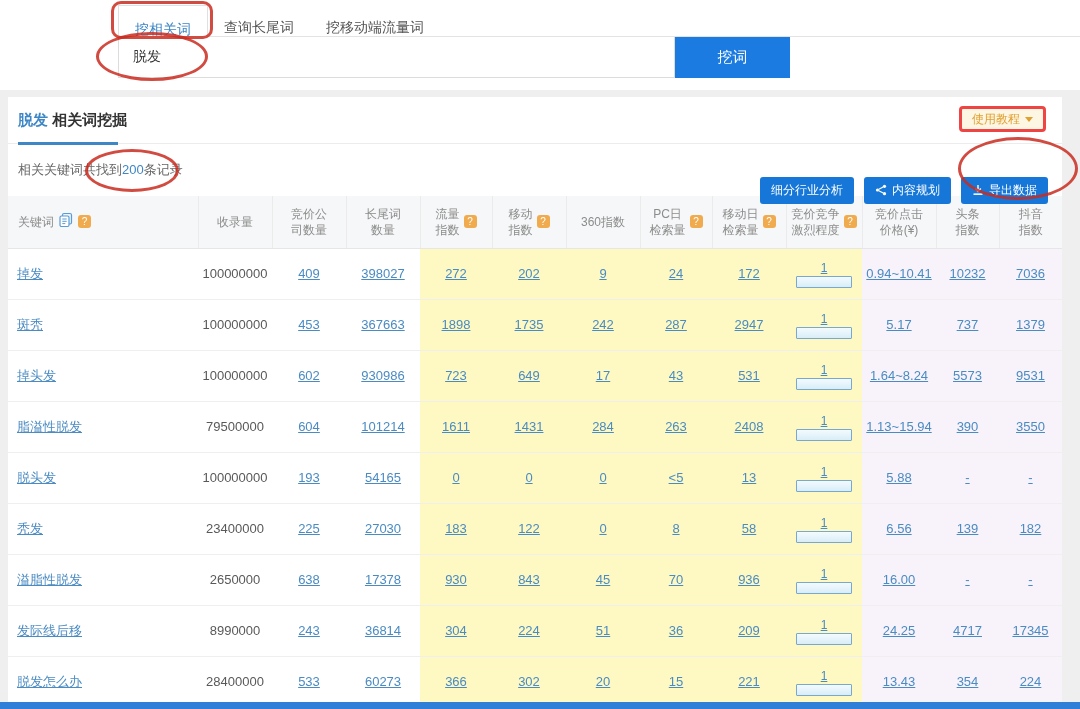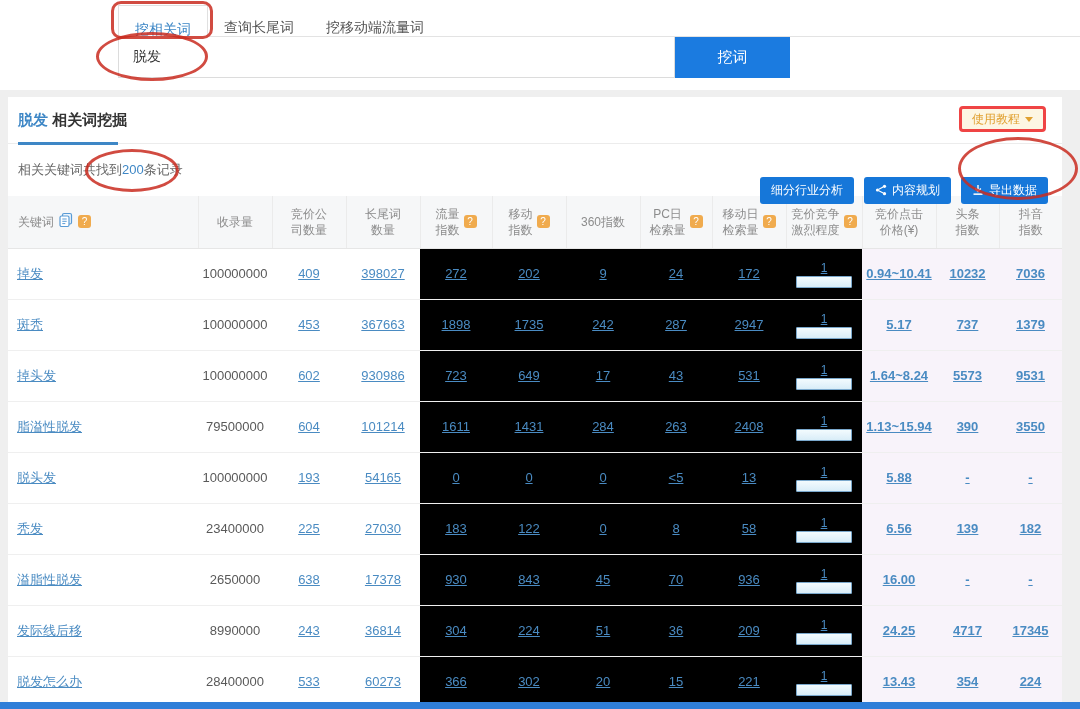--- a/index.html
+++ b/index.html
@@ -35,22 +35,22 @@
   
   table { border-collapse:collapse; table-layout:fixed; width:1054px; }
   thead th { background:#f6f7f8; border-right:1px solid #ebebeb; border-bottom:1px solid #e6e6e6; height:52px; font-weight:normal; font-size:12px; color:#8c8c8c; text-align:center; vertical-align:middle; line-height:16px; }
   thead th:last-child { border-right:none; }
   thead th.kwcol { text-align:left; padding-left:10px; }
   .th-flex { display:inline-flex; align-items:center; gap:4px; vertical-align:middle; }
   .help-icon { display:inline-block; width:13px; height:13px; background:#f0ab4e; border-radius:3px; color:#fff; font-size:10px; line-height:13px; text-align:center; vertical-align:middle; flex:none; }
   .copy-icon { display:inline-block; vertical-align:middle; flex:none; }
   tbody td { height:51px; border-bottom:1px solid #efefef; font-size:13px; text-align:center; vertical-align:middle; color:#595959; }
   tbody td.kwcell { text-align:left; padding-left:9px; }
-  tbody td.cream { background:#000000; }
-  tbody td.lav { background:#f8f3fa;font-weight:bold; }
+  tbody td.cream { background:#fef9c3; }
+  tbody td.lav { background:#f8f3fa; }
   a.cell-link { color:#4a8bc2; text-decoration:underline; cursor:pointer; }
   .vol { color:#595959; }
   .comp-wrap { display:inline-block; text-align:center; }
   .comp-val { display:block; font-size:12px; margin-bottom:1px; }
   .comp-bar { width:56px; height:12px; border:1px solid #7aa8cc; background:linear-gradient(#f3fbfe,#d9edf8); border-radius:1px; }
 
   .bottom-strip { position:absolute; left:0; bottom:0; width:1080px; height:7px; background:#2f7ed8; }
 
   
   .anno { position:absolute; border:3px solid rgba(201,44,32,0.85); pointer-events:none; }

